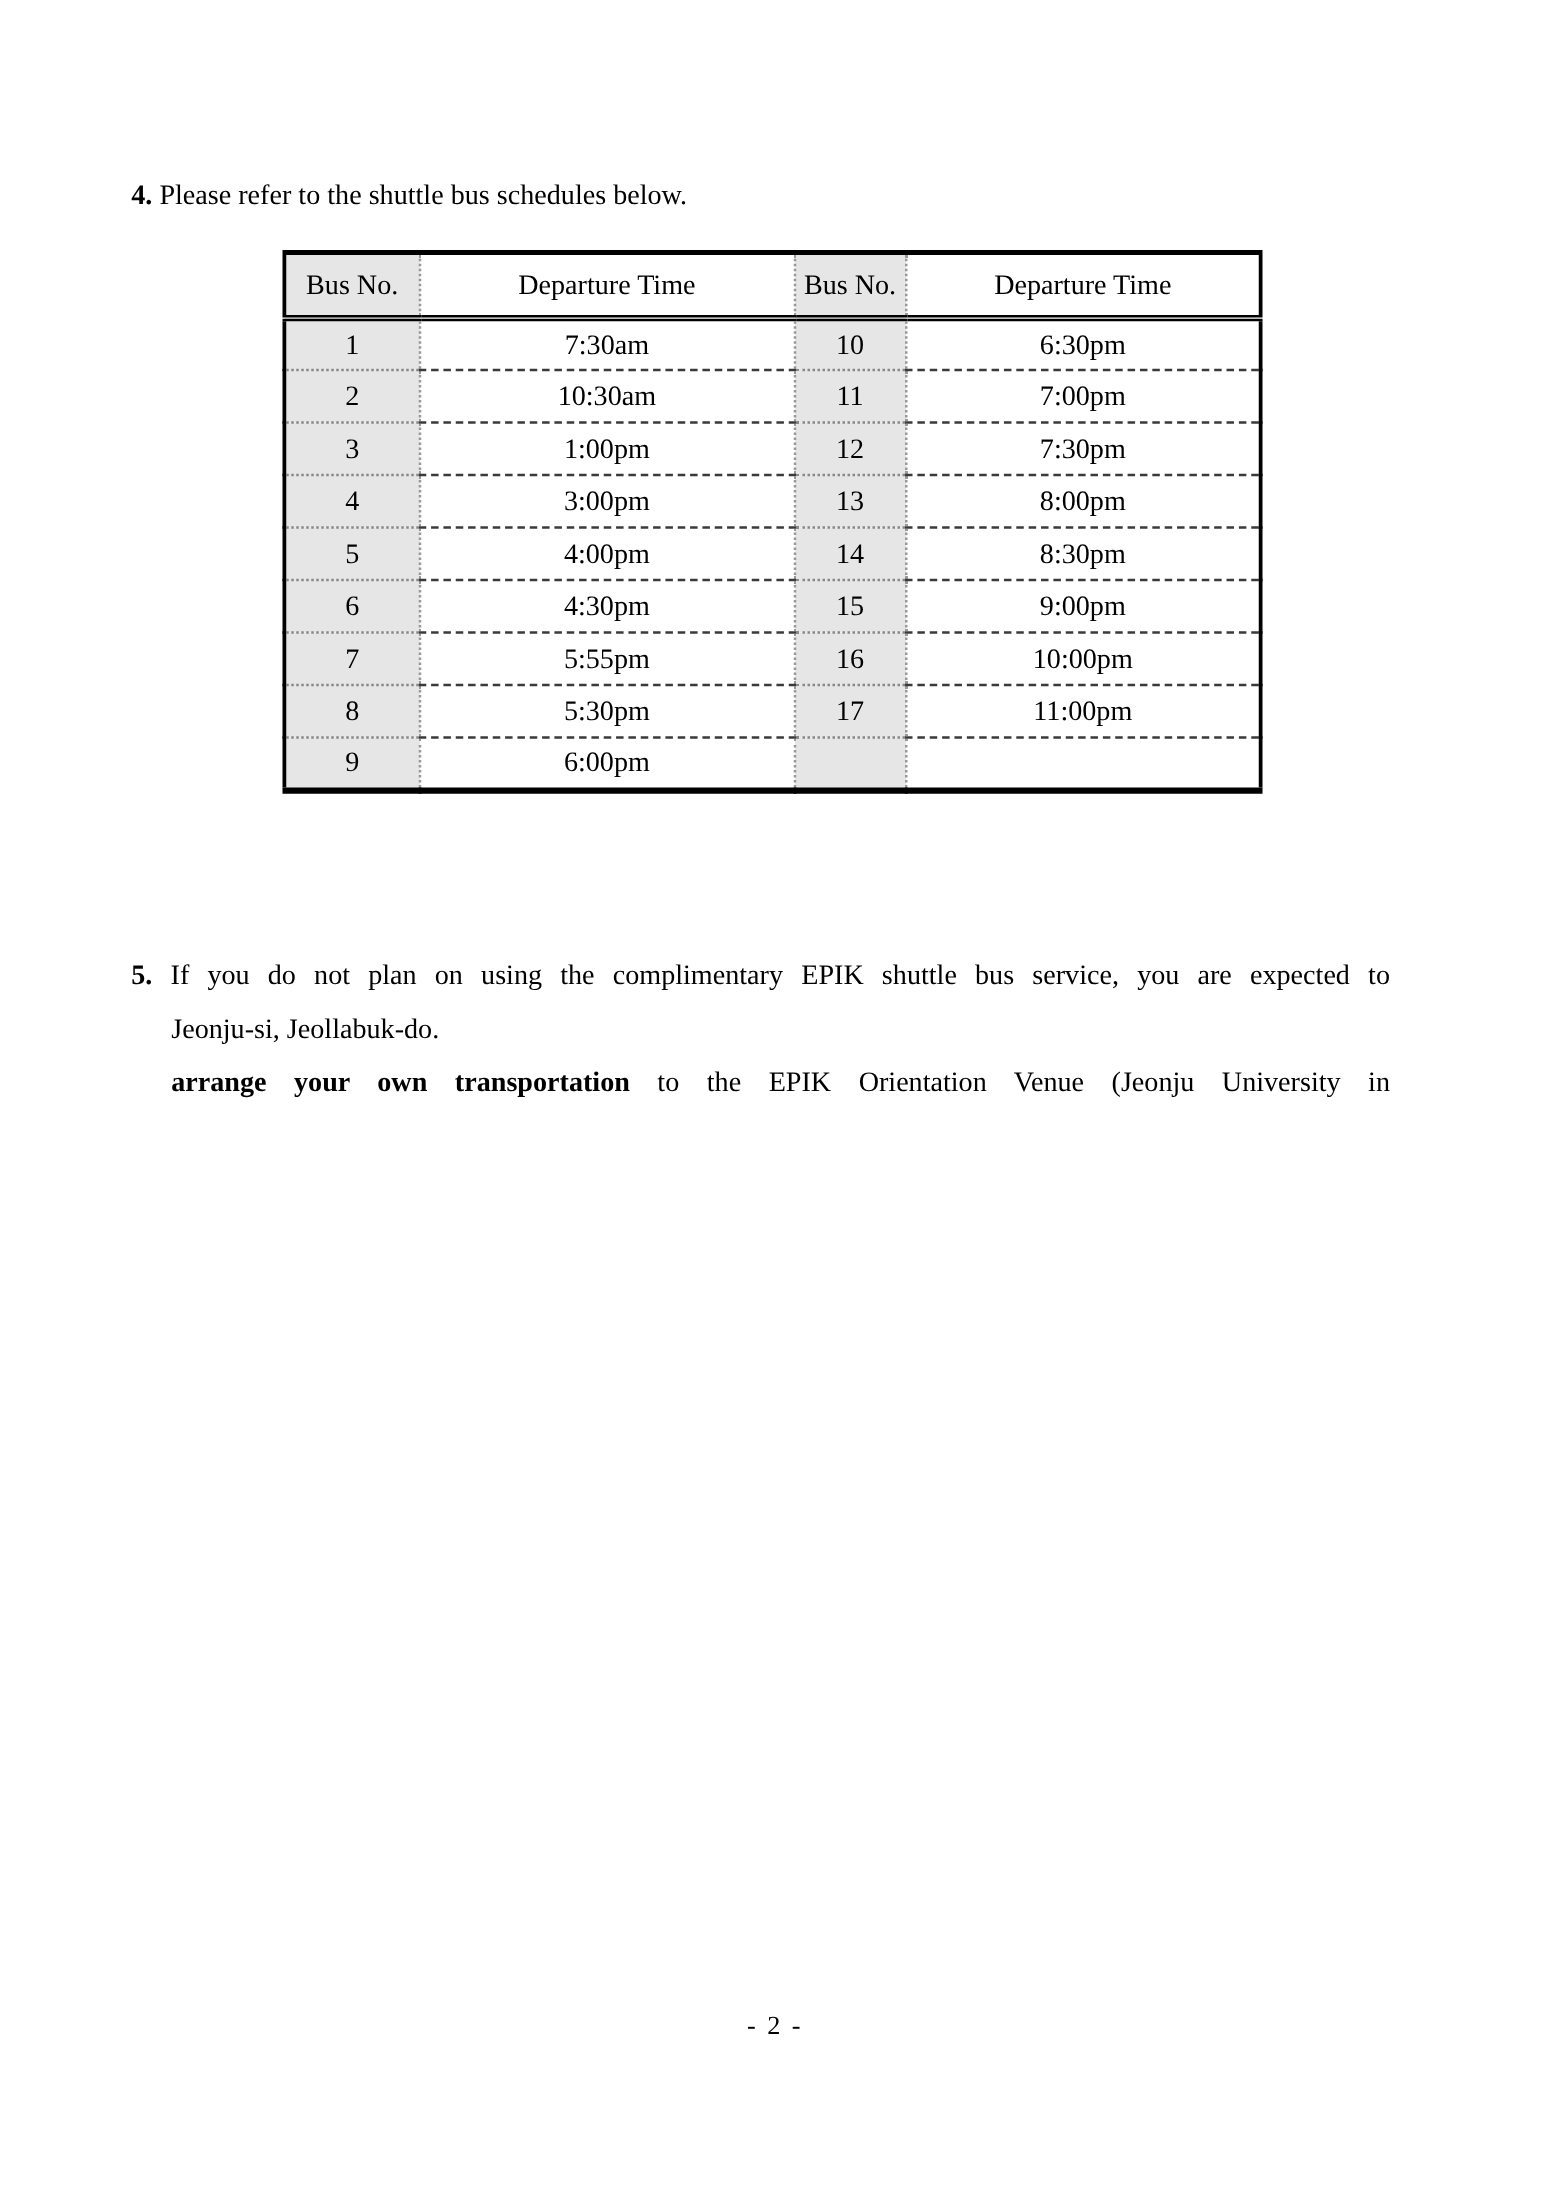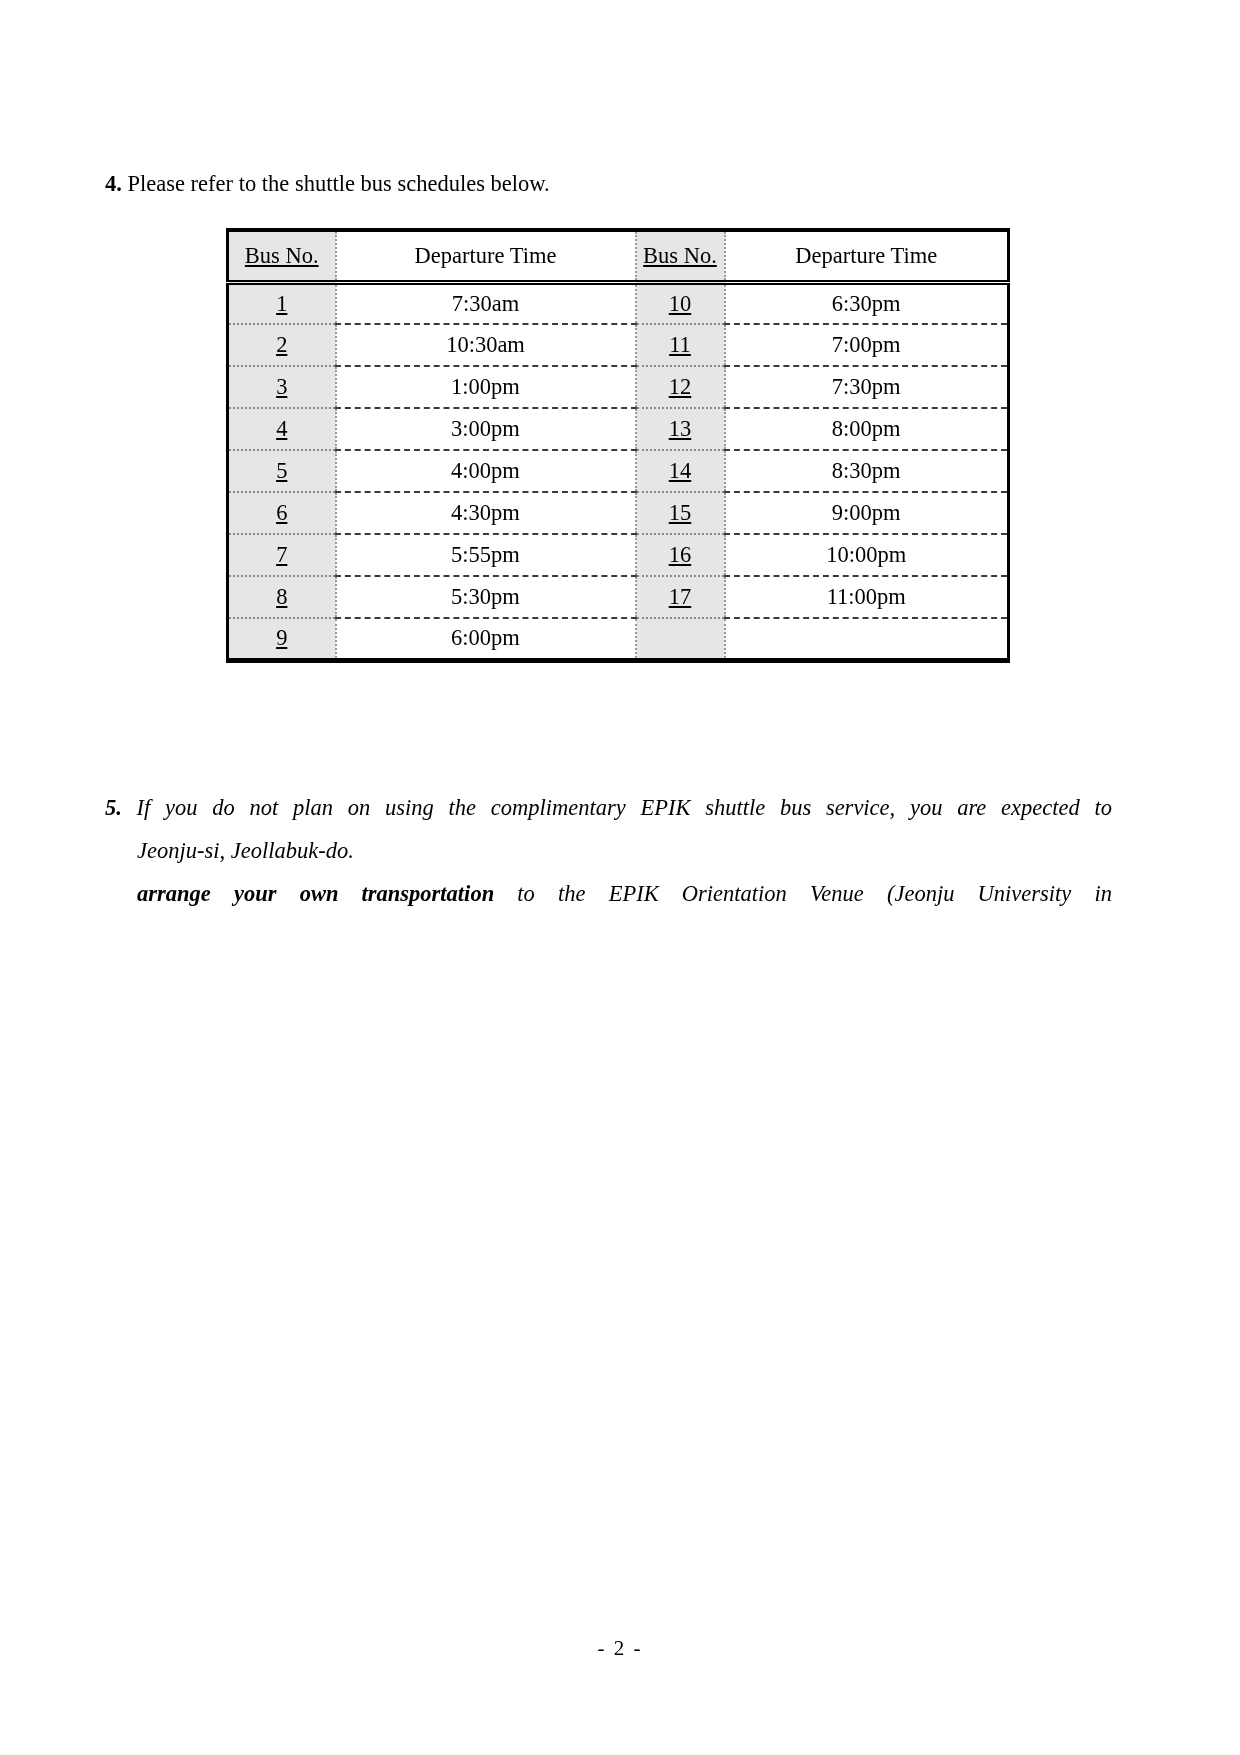--- a/index.html
+++ b/index.html
@@ -10,21 +10,21 @@
   * { margin: 0; padding: 0; box-sizing: border-box; }
   html, body { background: #ffffff; }
   body {
     width: 1240px;
     height: 1755px;
     position: relative;
     font-family: "Liberation Serif", "DejaVu Serif", serif;
     color: var(--text-color, #000);
     overflow: hidden;
   }
-  .page { position: absolute; inset: 0; background: #fff; margin-top: 28px; }
+  .page { position: absolute; inset: 0; background: #fff; }
 
   .item4 {
     position: absolute;
     left: 105px;
     top: 140px;
     font-size: 22.5px;
     line-height: 32px;
     white-space: nowrap;
   }
   .item4 b { font-weight: bold; }
@@ -61,39 +61,38 @@
     text-align: center;
     vertical-align: middle;
   }
   .bus-table th + th,
   .bus-table td + td { border-left: 2px dotted #999; }
 
   .bus-table tbody td { border-top: 2px dashed #3a3a3a; }
   .bus-table tbody td.gray { border-top: 2px dotted #888; }
   .bus-table tbody tr:first-child td { border-top: none; }
 
-  .gray { background: var(--cell-gray, #e6e6e6); text-decoration: underline; }
+  .gray { background: var(--cell-gray, #e6e6e6); }
 
   .note {
     position: absolute;
     left: 240px;
     top: 672px;
     font-size: 22.5px;
     line-height: 32px;
     white-space: nowrap;
   }
   .note .sym { margin-right: 4px; }
 
   .item5 {
     position: absolute;
     left: 105px;
     top: 758px;
     width: 1007px;
     font-size: 22.5px;
-    font-style: italic;
   }
   .item5-line {
     line-height: 43px;
     text-align: justify;
     text-align-last: justify;
   }
   .item5-line.indent { padding-left: 32px; }
   .item5-line.last { text-align: left; text-align-last: left; }
   .item5 b { font-weight: bold; }
 

